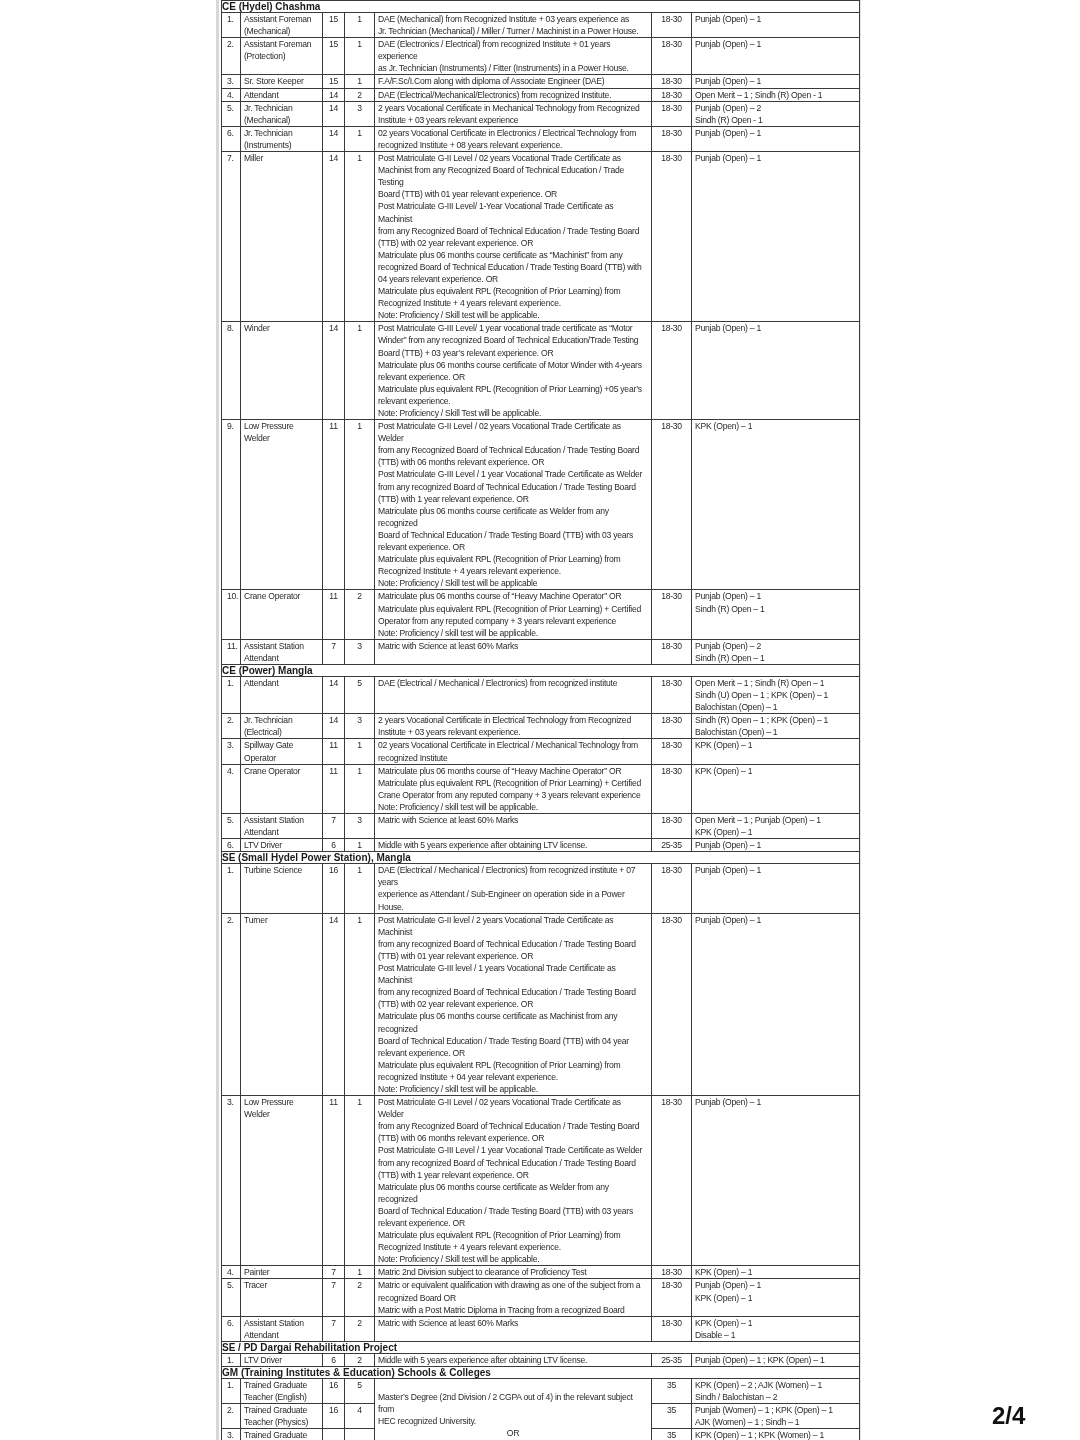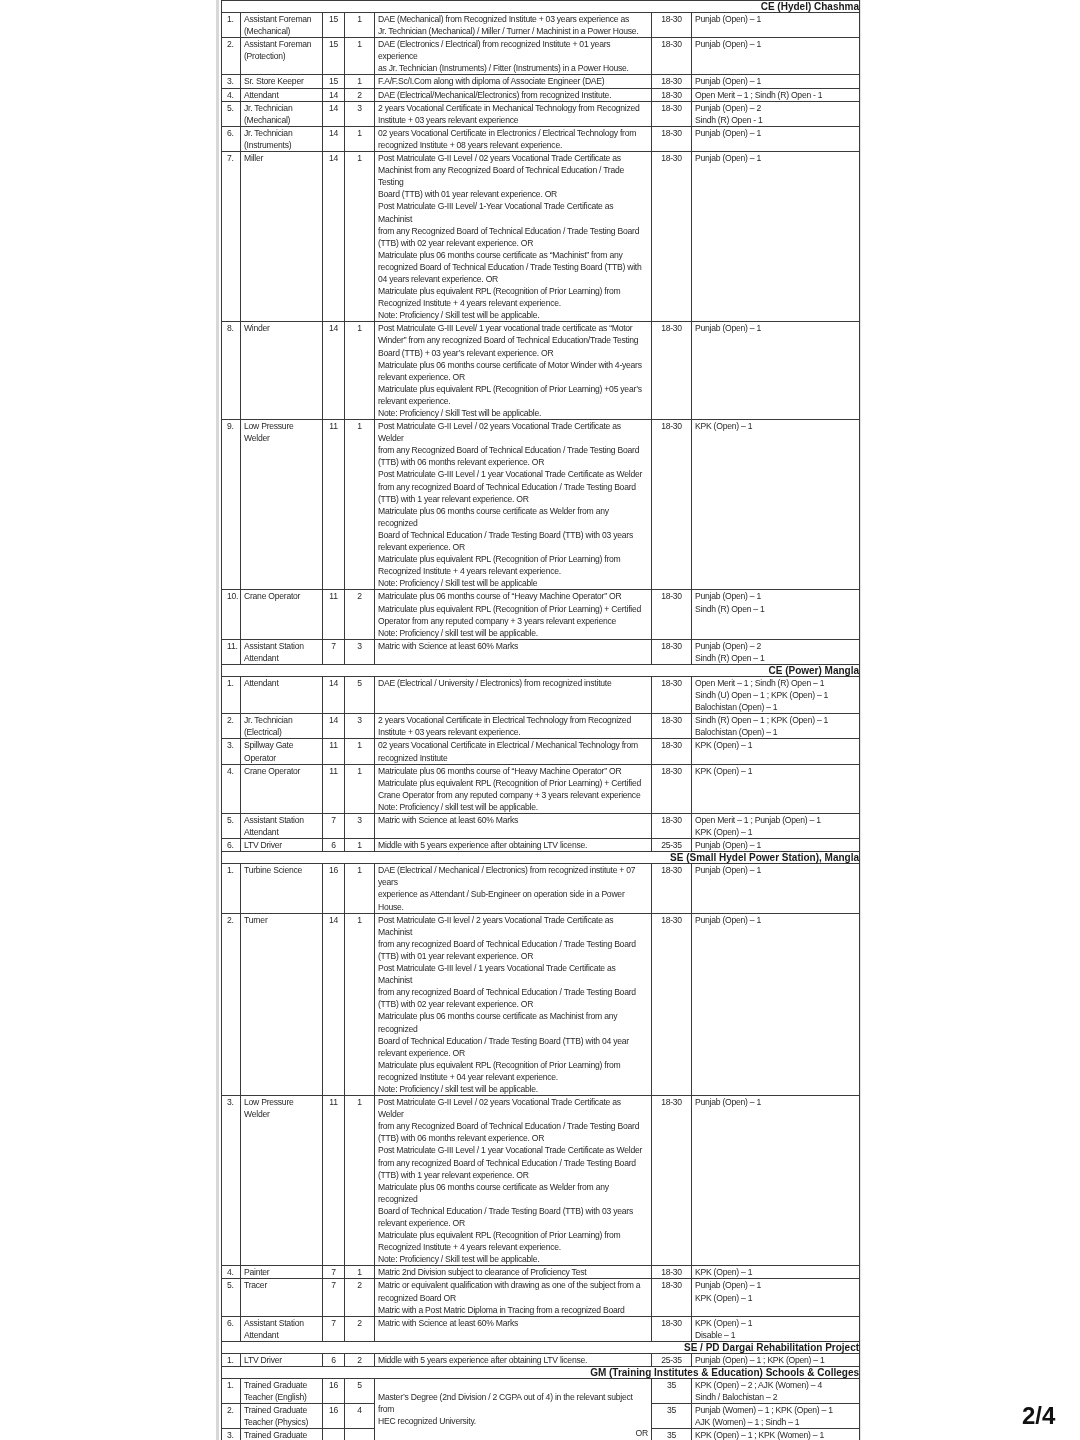--- a/index.html
+++ b/index.html
@@ -2,24 +2,24 @@
 <html><head>
 <meta charset="utf-8">
 <style>
   html, body { margin:0; padding:0; background:#ffffff; }
   body { width:1080px; height:1440px; position:relative; overflow:hidden; font-family:"Liberation Sans", sans-serif; color:#2a2a2a; }
   .page { position:absolute; left:221px; top:0; width:638px; }
   table { border-collapse:collapse; width:638px; table-layout:fixed; font-size:8.6px; line-height:12.1px; letter-spacing:-0.25px; }
   td { border:1px solid #3a3a3a; padding:0 3px; vertical-align:top; white-space:pre-line; }
   td.num { text-align:left; padding-left:5px; }
   td.c { text-align:center; }
-  tr.section td { text-align:right; font-weight:bold; font-size:10px; letter-spacing:0; padding:0; height:11px; line-height:11px; color:#1a1a1a; }
+  tr.section td { text-align:left; font-weight:bold; font-size:10px; letter-spacing:0; padding:0; height:11px; line-height:11px; color:#1a1a1a; }
   col.c1 { width:19px; } col.c2 { width:82px; } col.c3 { width:22px; } col.c4 { width:30px; }
   col.c5 { width:277px; } col.c6 { width:40px; } col.c7 { width:168px; }
-  .pager { position:absolute; left:1022px; top:1402px; font-size:24px; font-weight:bold; color:#111; font-family:"Liberation Sans", sans-serif; }
+  .pager { position:absolute; left:992px; top:1402px; font-size:24px; font-weight:bold; color:#111; font-family:"Liberation Sans", sans-serif; }
   .edge { position:absolute; left:216px; top:0; width:3px; height:1440px; background:#d8d8d8; }
   .edge2 { position:absolute; left:860px; top:0; width:1px; height:1440px; background:#e4e4e4; }
 </style>
 </head>
 <body>
 
 <div class="edge"></div>
 <div class="edge2"></div>
 
 <div class="page">
@@ -182,21 +182,21 @@
 Sindh (R) Open – 1</td>
         </tr>
         <tr class="section">
           <td colspan="7">CE (Power) Mangla</td>
         </tr>
         <tr>
           <td class="num">1.</td>
           <td>Attendant</td>
           <td class="c">14</td>
           <td class="c">5</td>
-          <td>DAE (Electrical / University / Electronics) from recognized institute</td>
+          <td>DAE (Electrical / Mechanical / Electronics) from recognized institute</td>
           <td class="c">18-30</td>
           <td>Open Merit – 1 ; Sindh (R) Open – 1
 Sindh (U) Open – 1 ; KPK (Open) – 1
 Balochistan (Open) – 1</td>
         </tr>
         <tr>
           <td class="num">2.</td>
           <td>Jr. Technician
 (Electrical)</td>
           <td class="c">14</td>
@@ -350,23 +350,23 @@
         </tr>
         <tr class="section">
           <td colspan="7">GM (Training Institutes &amp; Education) Schools &amp; Colleges</td>
         </tr>
         <tr>
           <td class="num">1.</td>
           <td>Trained Graduate
 Teacher (English)</td>
           <td class="c">16</td>
           <td class="c">5</td>
-          <td rowspan="6" style="text-align: left;"><div>&nbsp;</div><div>Master’s Degree (2nd Division / 2 CGPA out of 4) in the relevant subject from</div><div>HEC recognized University.</div><div style="text-align: right;">OR</div><div>Bachelor’s Degree in the relevant subject (2 CGPA out of 4) from HEC</div></td>
+          <td rowspan="6" style="text-align: left;"><div>&nbsp;</div><div>Master’s Degree (2nd Division / 2 CGPA out of 4) in the relevant subject from</div><div>HEC recognized University.</div><div style="text-align: center;">OR</div><div>Bachelor’s Degree in the relevant subject (2 CGPA out of 4) from HEC</div></td>
           <td class="c">35</td>
-          <td>KPK (Open) – 2 ; AJK (Women) – 4
+          <td>KPK (Open) – 2 ; AJK (Women) – 1
 Sindh / Balochistan – 2</td>
         </tr>
         <tr>
           <td class="num">2.</td>
           <td>Trained Graduate
 Teacher (Physics)</td>
           <td class="c">16</td>
           <td class="c">4</td>
           <td class="c">35</td>
           <td>Punjab (Women) – 1 ; KPK (Open) – 1

